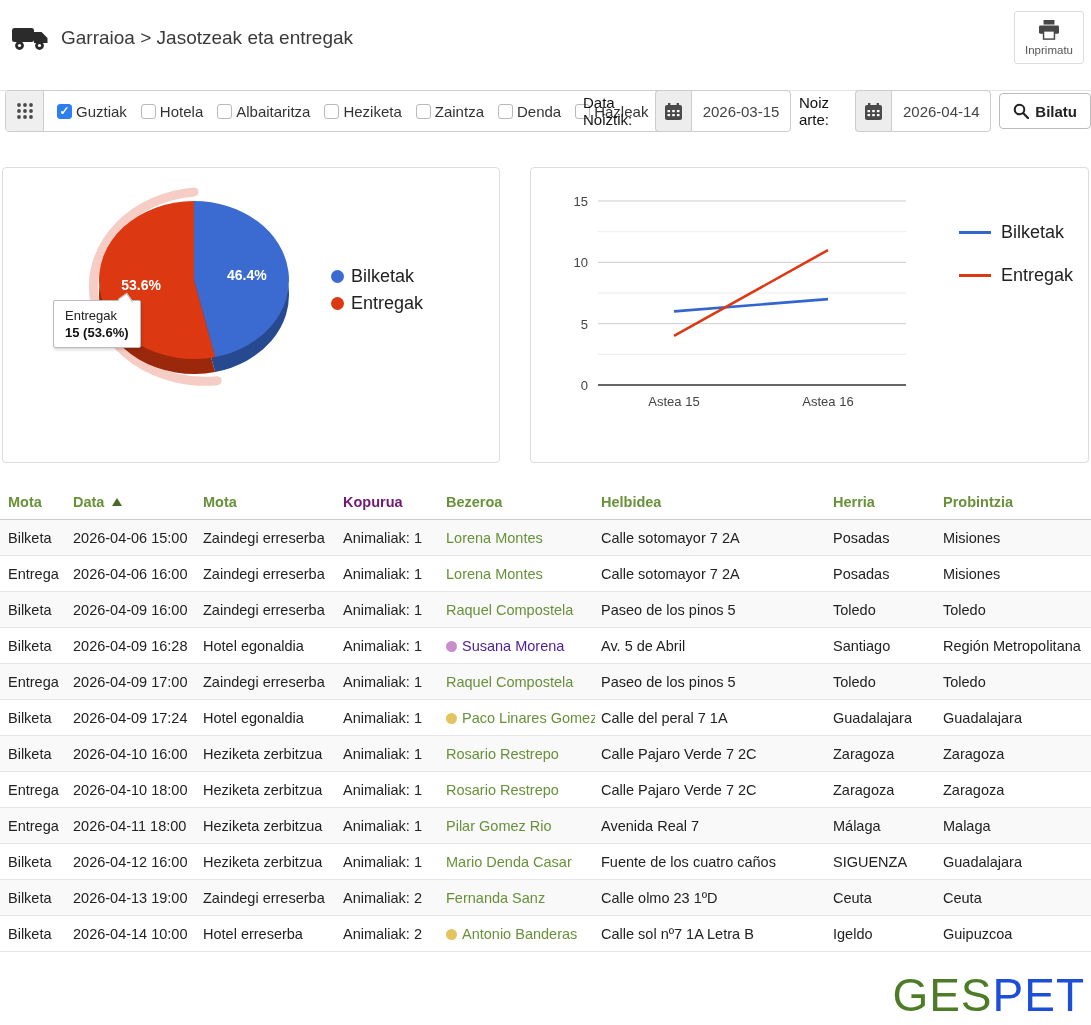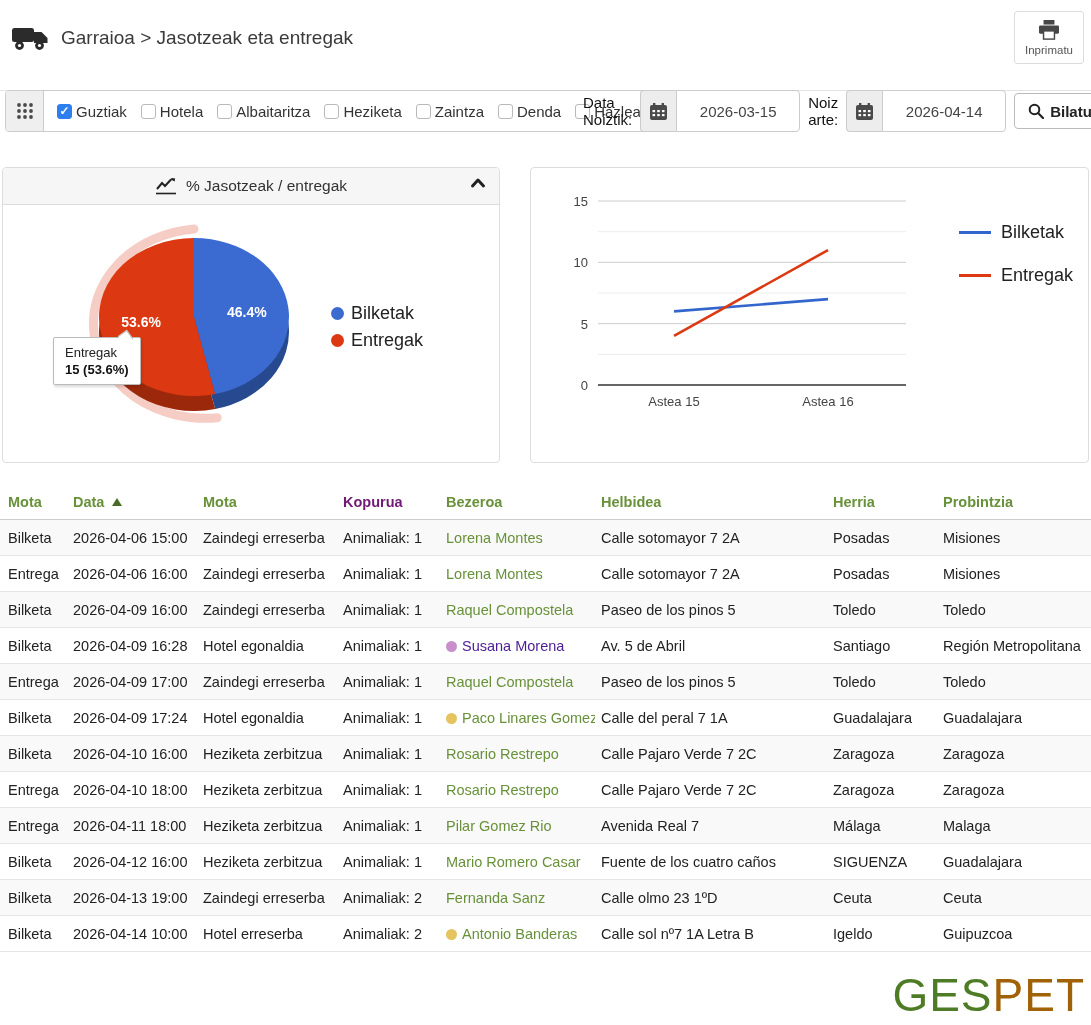--- a/index.html
+++ b/index.html
@@ -21,21 +21,21 @@
   .filter-group { position:absolute; left:5px; top:0; height:42px; display:flex; border:1px solid #ccc; border-radius:4px; overflow:hidden; background:#fff; }
   .grid-addon { width:38px; background:#efefef; border-right:1px solid #ccc; display:flex; align-items:center; justify-content:center; cursor:pointer; }
   .checkbox-row { display:flex; align-items:center; gap:14px; padding:0 13px; }
   .cb-item { display:flex; align-items:center; gap:4px; cursor:pointer; }
   .cb-box { width:15px; height:15px; border:1px solid #b9b9b9; border-radius:3px; background:#fff; display:inline-flex; align-items:center; justify-content:center; }
   .cb-box.checked { background:#2d7ff0; border-color:#2d7ff0; color:#fff; font-size:12px; font-weight:bold; line-height:1; }
   .cb-label { font-size:15px; color:#333; }
   .date-label { font-size:15px; font-weight:normal; color:#111; }
   .date-group { display:flex; height:42px; }
   .date-addon { width:36px; background:#ededed; border:1px solid #ccc; border-right:none; border-radius:4px 0 0 4px; display:flex; align-items:center; justify-content:center; cursor:pointer; }
-  .date-input { width:124px; height:42px; border:1px solid #ccc; border-radius:0 4px 4px 0; font-size:15px; color:#444; text-align:center; font-family:"Liberation Sans",sans-serif; background:#fff; }
+  .date-input { width:100px; height:42px; border:1px solid #ccc; border-radius:0 4px 4px 0; font-size:15px; color:#444; text-align:center; font-family:"Liberation Sans",sans-serif; background:#fff; }
   .flt-right { position:absolute; left:583px; top:0; height:42px; display:flex; align-items:center; gap:8px; }
   .search-btn { height:36px; padding:0 13px; border:1px solid #bbb; border-radius:4px; background:#fff; display:flex; align-items:center; gap:6px; font-size:15px; font-weight:bold; color:#222; cursor:pointer; font-family:"Liberation Sans",sans-serif; }
 
   
   .panel { position:absolute; top:167px; background:#fff; border:1px solid #ddd; border-radius:4px; }
   .panel-pie { left:2px; width:498px; height:296px; }
   .panel-line { left:530px; width:559px; height:296px; }
   .panel-hd { height:37px; background:#f6f6f6; border-bottom:1px solid #ddd; border-radius:4px 4px 0 0; display:flex; align-items:center; justify-content:center; gap:9px; position:relative; }
   .panel-title { font-size:15.5px; color:#333; }
   .panel-collapse { position:absolute; right:13px; top:9px; cursor:pointer; }
@@ -203,35 +203,20 @@
             <circle cx="6.5" cy="6.5" r="4.8" fill="none" stroke="#222" stroke-width="2"></circle>
             <line x1="10.3" y1="10.3" x2="15" y2="15" stroke="#222" stroke-width="2.2" stroke-linecap="round"></line>
           </svg>
         </span>
         <span>Bilatu</span>
       </button>
     </div>
   </div>
 
   <div class="panel panel-pie">
-    <div class="panel-hd">
-      <span>
-        <svg width="22" height="17" viewBox="0 0 22 17">
-          <polyline points="2,11 7,5 10,8 16,1.5" fill="none" stroke="#222" stroke-width="2"></polyline>
-          <polygon points="16.8,0 20,0 20,3.2 15.2,1.6" fill="#222" transform="rotate(8 17 1)"></polygon>
-          <line x1="1" y1="15.5" x2="21" y2="15.5" stroke="#222" stroke-width="1.6"></line>
-        </svg>
-      </span>
-      <span class="panel-title">% Jasotzeak / entregak</span>
-      <span class="panel-collapse">
-        <svg width="16" height="12" viewBox="0 0 16 12">
-            <polyline points="2.5,9 8,3 13.5,9" fill="none" stroke="#222" stroke-width="3" stroke-linecap="round" stroke-linejoin="round"></polyline>
-          </svg>
-      </span>
-    </div>
     <div class="panel-body">
       <svg id="pieSvg" width="496" height="258" viewBox="0 0 496 258">
           <path d="M 214.14217713145672 212.79365627200048 A 104 88 0 1 1 190.99999999999997 24" fill="none" stroke="rgba(220,57,18,0.25)" stroke-width="9" stroke-linecap="round"></path>
           <path d="M 191 127 L 191 48 A 95 79 0 0 1 212.13948872584987 204.01930506236408 Z" fill="#27498f"></path>
           <path d="M 191 127 L 212.13948872584987 204.01930506236408 A 95 79 0 1 1 190.99999999999997 48 Z" fill="#9c280c"></path>
           <path d="M 191 112 L 191 33 A 95 79 0 0 1 212.13948872584987 189.01930506236408 Z" fill="#3b6bd0"></path>
           <path d="M 191 112 L 212.13948872584987 189.01930506236408 A 95 79 0 1 1 190.99999999999997 33 Z" fill="#dc3912"></path>
           <text x="243.86548956632052" y="112.04669157718966" fill="#fff" font-size="14" font-weight="bold" text-anchor="middle" font-family="Liberation Sans, sans-serif">46.4%</text>
           <text x="138.13451043367948" y="121.95330842281035" fill="#fff" font-size="14" font-weight="bold" text-anchor="middle" font-family="Liberation Sans, sans-serif">53.6%</text>
         </svg>
@@ -417,21 +402,21 @@
             <td><span style="color: rgb(104, 145, 58);">Pilar Gomez Rio</span></td>
             <td>Avenida Real 7</td>
             <td>Málaga</td>
             <td>Malaga</td>
           </tr>
           <tr class="r-even">
             <td>Bilketa</td>
             <td>2026-04-12 16:00</td>
             <td>Heziketa zerbitzua</td>
             <td>Animaliak: 1</td>
-            <td><span style="color: rgb(104, 145, 58);">Mario Romero Casar</span></td>
+            <td><span style="color: rgb(104, 145, 58);">Mario Denda Casar</span></td>
             <td>Fuente de los cuatro caños</td>
             <td>SIGUENZA</td>
             <td>Guadalajara</td>
           </tr>
           <tr class="r-odd">
             <td>Bilketa</td>
             <td>2026-04-13 19:00</td>
             <td>Zaindegi erreserba</td>
             <td>Animaliak: 2</td>
             <td><span style="color: rgb(104, 145, 58);">Fernanda Sanz</span></td>
@@ -447,16 +432,16 @@
             <td><span class="cust-dot" style="background: rgb(229, 196, 95);"></span><span style="color: rgb(104, 145, 58);">Antonio Banderas</span></td>
             <td>Calle sol nº7 1A Letra B</td>
             <td>Igeldo</td>
             <td>Guipuzcoa</td>
           </tr>
         </tbody>
     </table>
   </div>
 
   <div class="logo">
-    <span id="logoGreen" style="color: rgb(78, 124, 38);">GES</span><span id="logoDark" style="color: #a16207; margin-top: 32px;">PET</span>
+    <span id="logoGreen" style="color: rgb(78, 124, 38);">GES</span><span id="logoDark" style="color: #1d4ed8; margin-top: 32px;">PET</span>
   </div>
 
 </div>
 
 </body></html>

